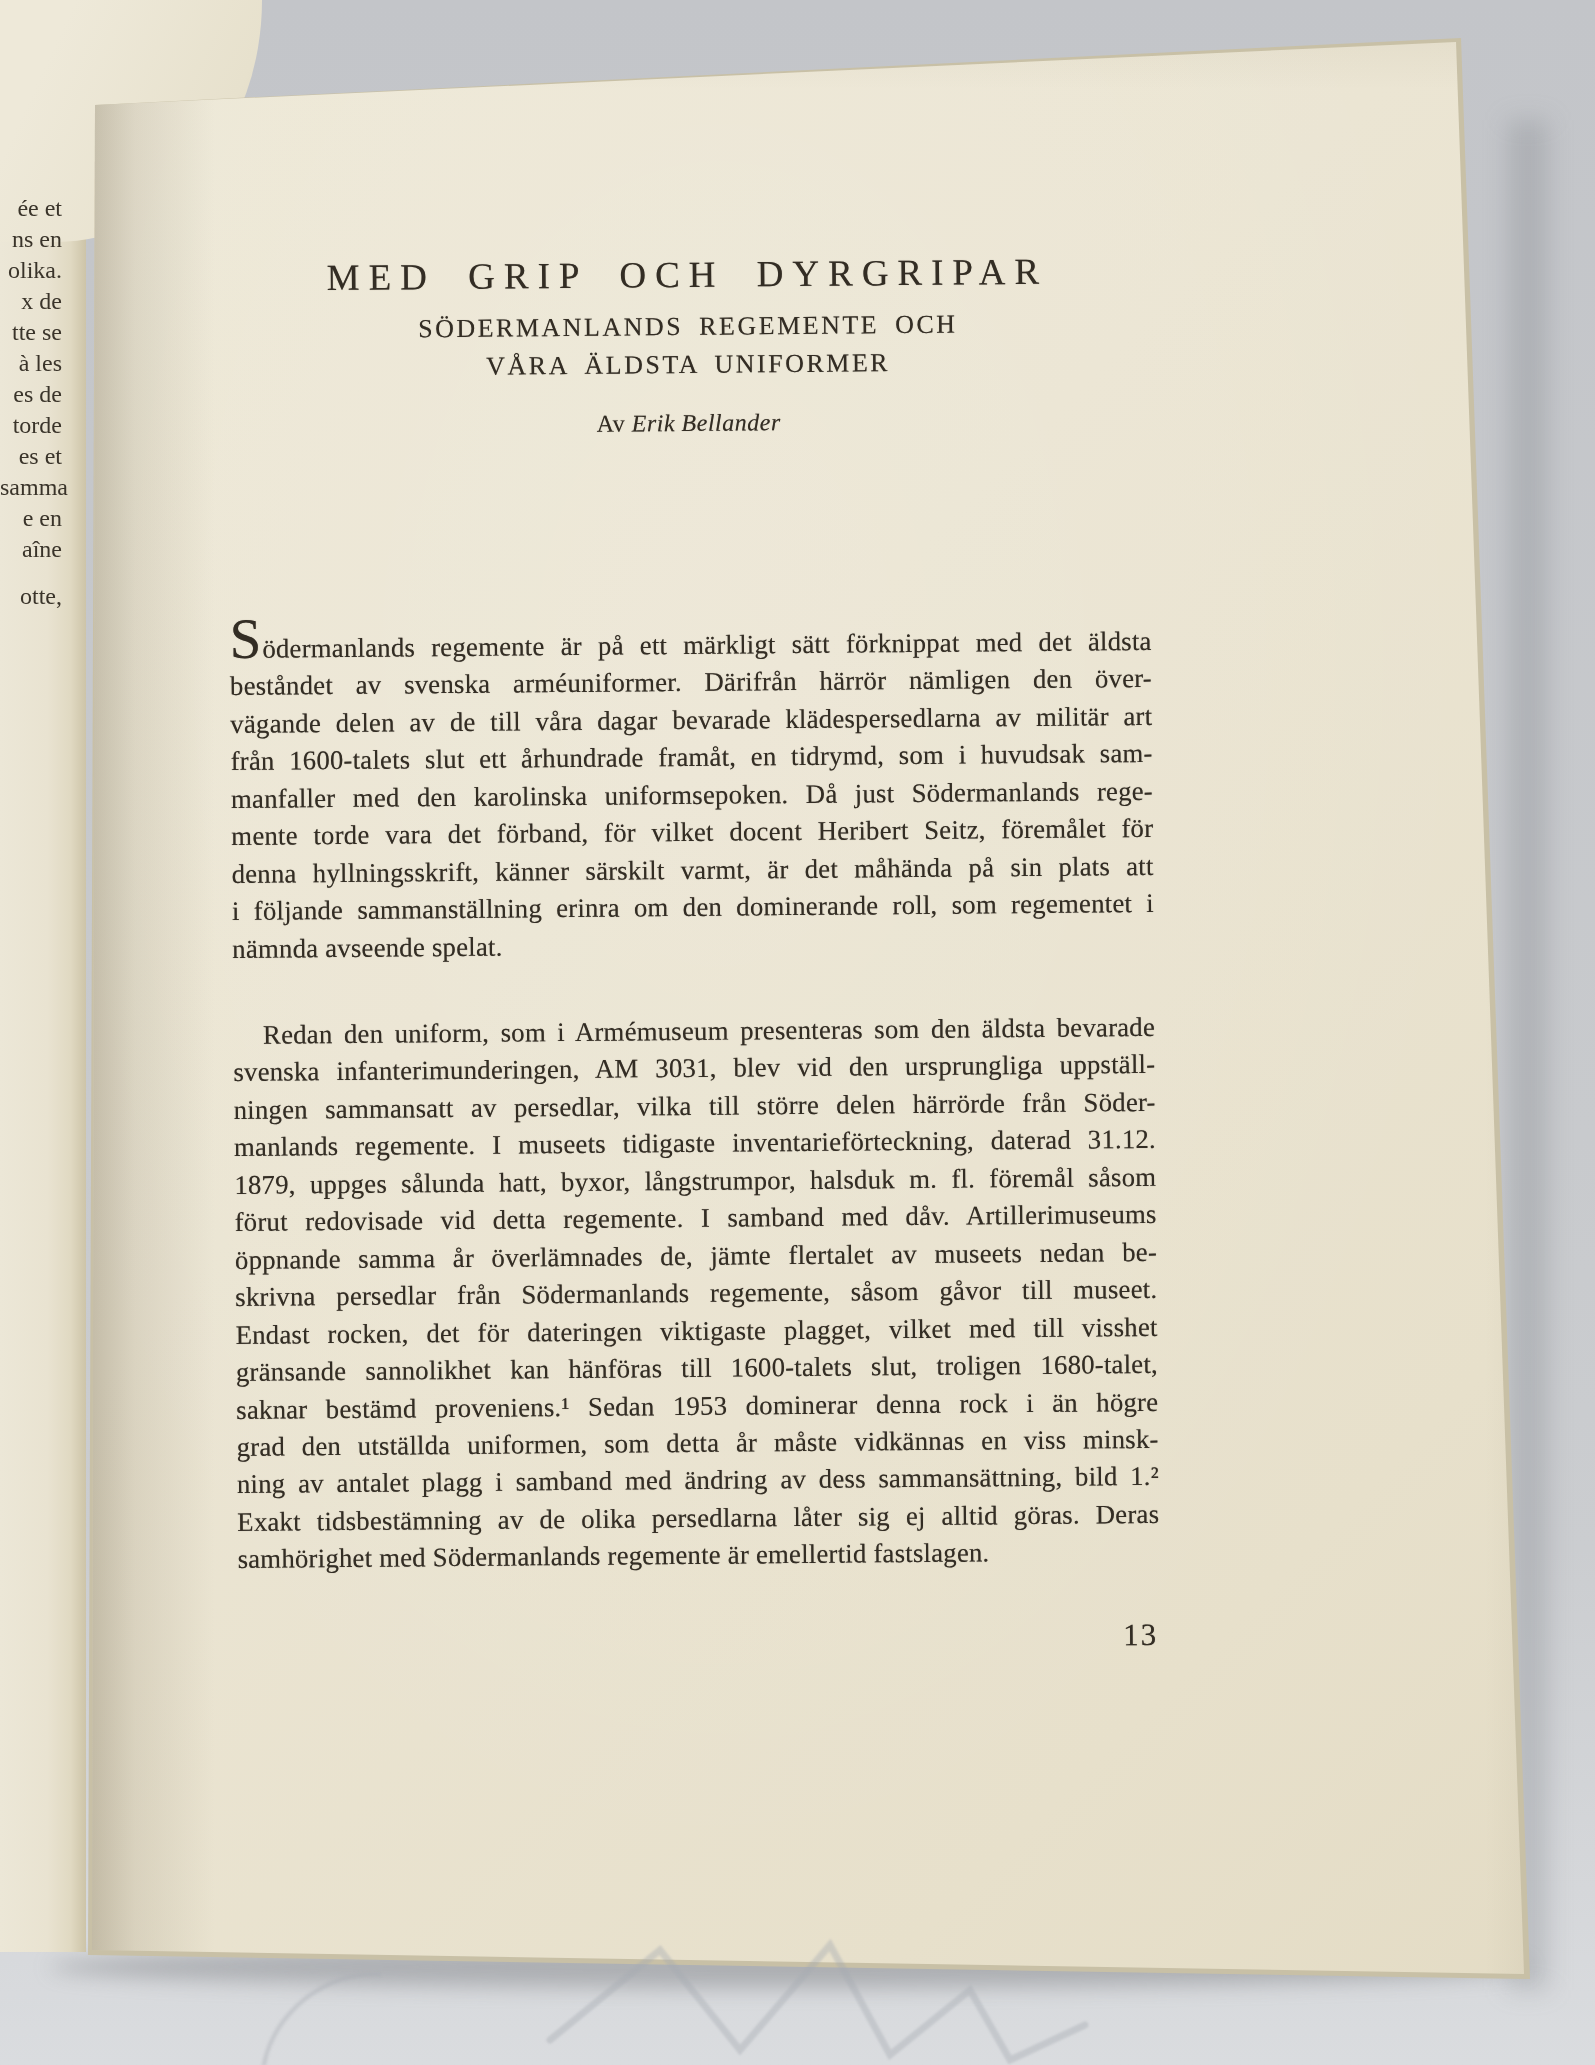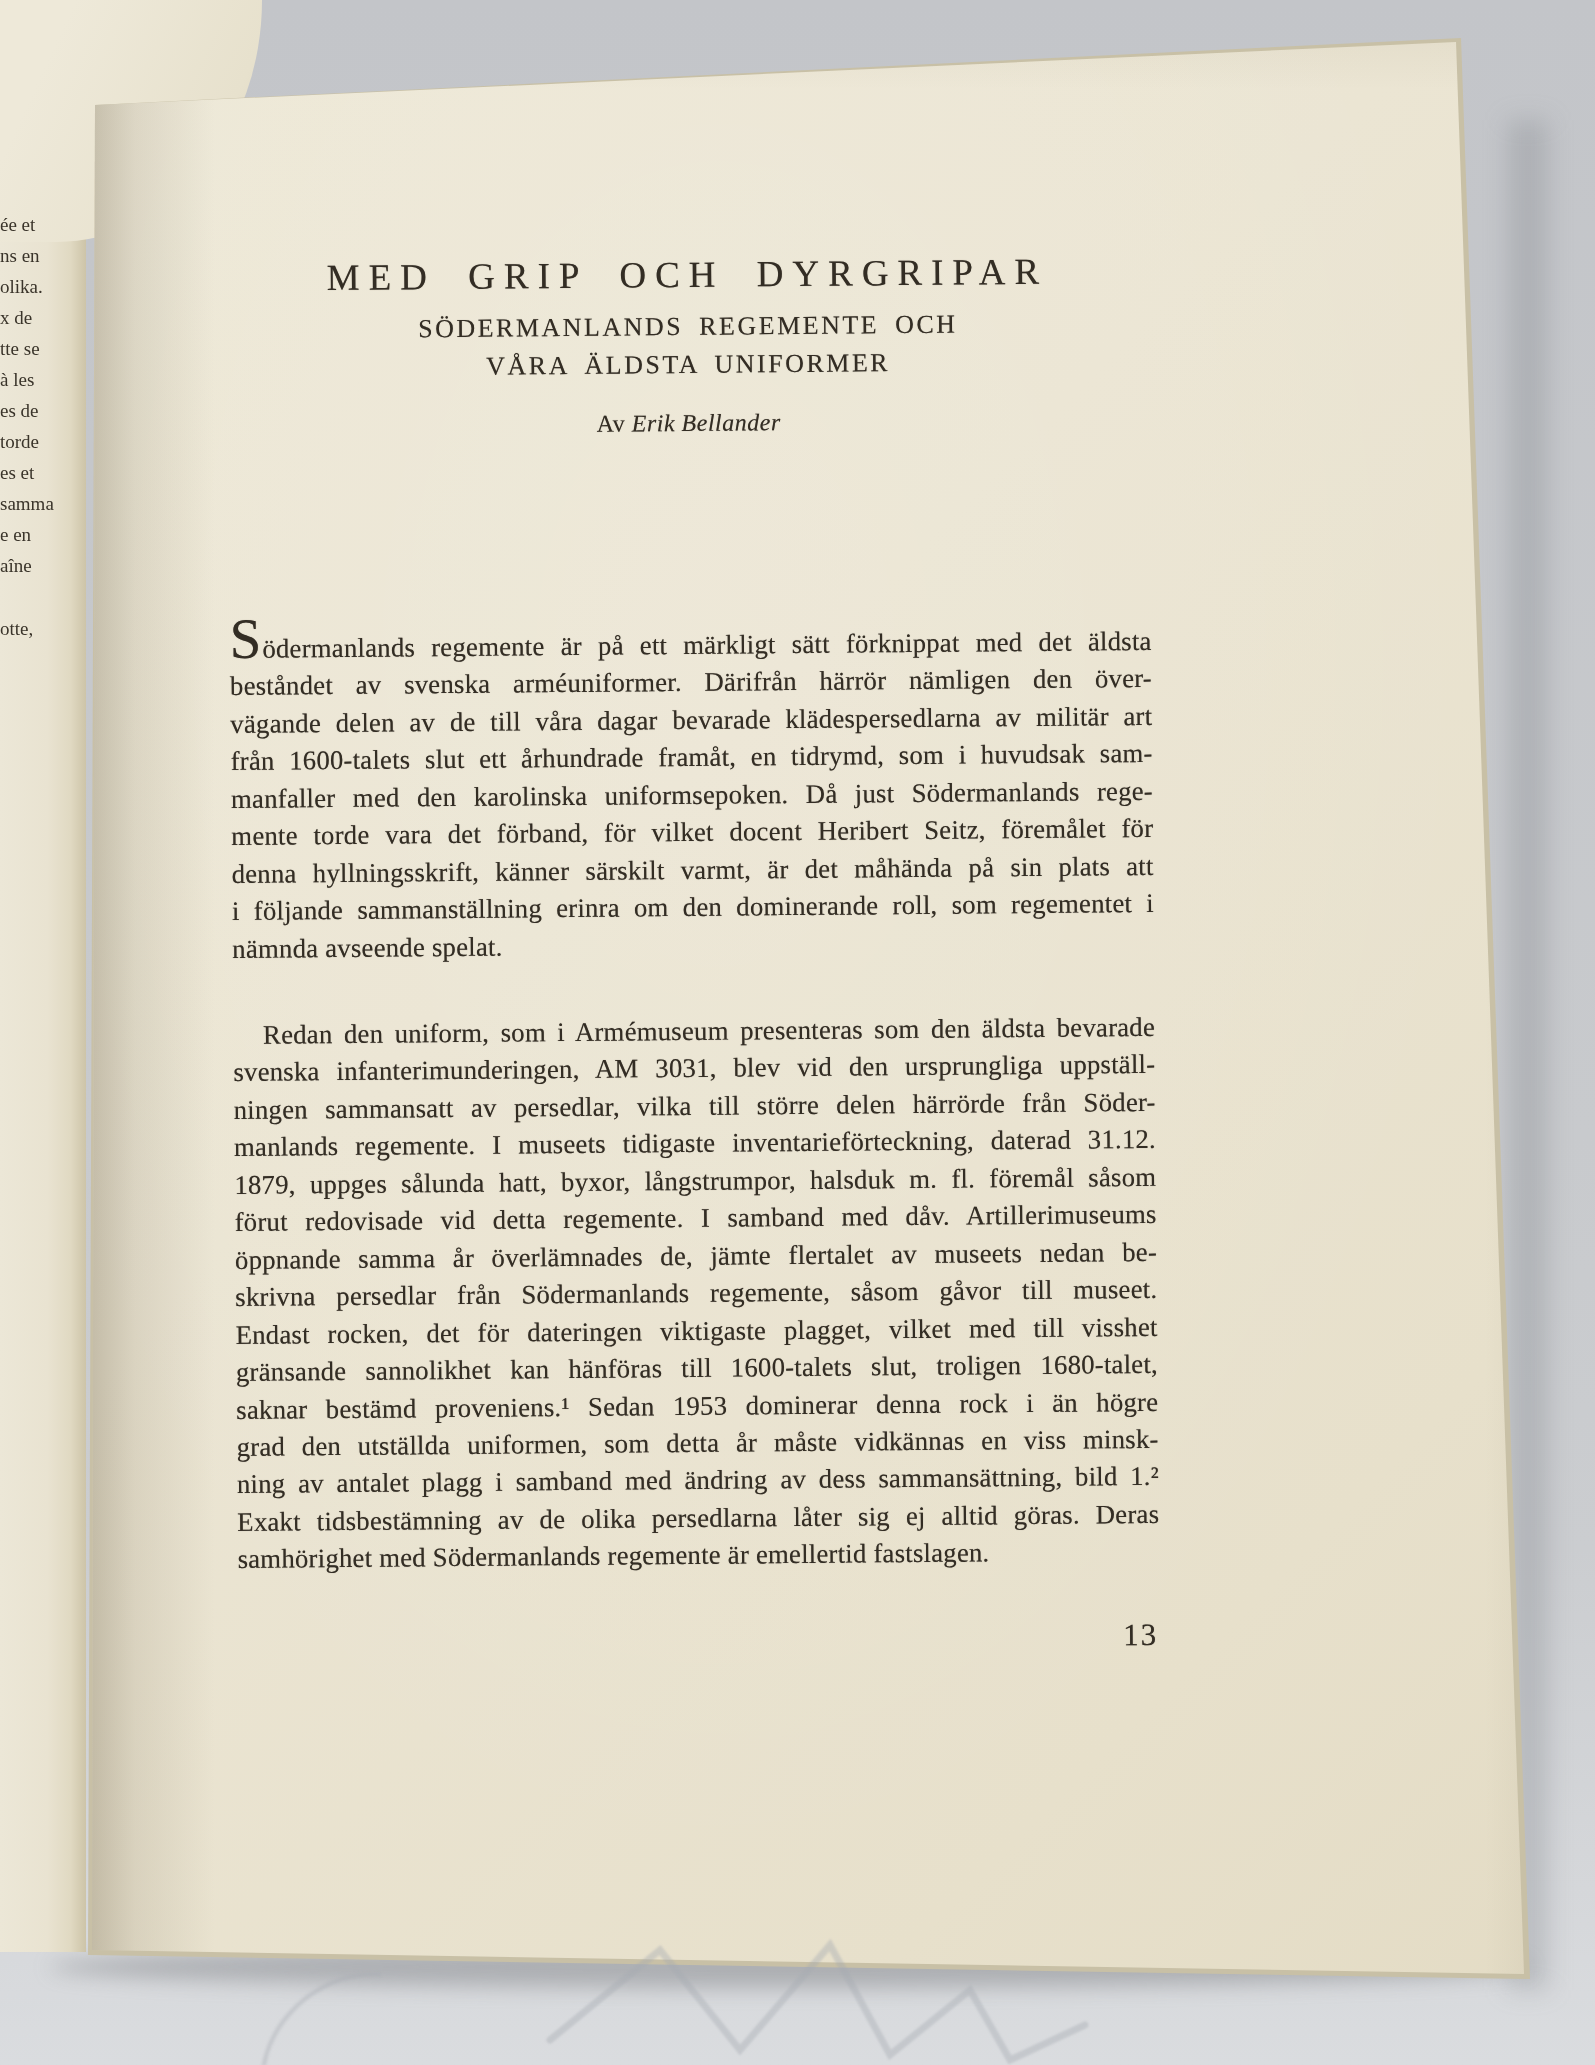--- a/index.html
+++ b/index.html
@@ -12,24 +12,24 @@
   .shadow-bottom{position:absolute;left:50px;top:1946px;width:1480px;height:42px;
     background:rgba(110,112,118,.40);filter:blur(10px);border-radius:50%;}
   .shadow-right{position:absolute;left:1508px;top:120px;width:40px;height:1870px;
     background:rgba(120,122,128,.28);filter:blur(12px);}
   
   .left-page-strip{position:absolute;left:0;top:0;width:86px;height:1952px;
     background:linear-gradient(90deg,#ece7d7 0%,#e9e3d1 55%,#e0d9c2 82%,#cdc4a8 100%);}
   .left-page-curl{position:absolute;left:0;top:0;width:262px;height:242px;
     background:linear-gradient(115deg,#eee9d9 20%,#e7e1cd 75%,#dcd4bc 100%);
     border-bottom-right-radius:205px 242px;}
-  .edge-fragments{position:absolute;left:0;top:209px;width:62px;text-align:left;
-    color:#3a342a;font-size:19px;line-height:31px;white-space:nowrap;}
+  .edge-fragments{position:absolute;left:0;top:193px;width:62px;text-align:right;
+    color:#3a342a;font-size:24px;line-height:31px;white-space:nowrap;}
   .edge-fragments .frag{display:block;}
-  .edge-fragments .frag.gap{margin-top:32px;}
+  .edge-fragments .frag.gap{margin-top:16px;}
   
   .page-rim{position:absolute;inset:0;background:#c8c0a6;
     clip-path:polygon(95px 105px,1461px 38px,1530px 1979px,88px 1955px);}
   
   .main-page{position:absolute;inset:0;
     background:linear-gradient(135deg,#eee9d8 0%,#ebe5d3 40%,#e7e0cb 78%,#e3dbc4 100%);
     clip-path:polygon(95px 105px,1456px 42px,1524px 1974px,92px 1950px);}
   .page-shading{position:absolute;inset:0;pointer-events:none;
     clip-path:polygon(95px 105px,1456px 42px,1524px 1974px,92px 1950px);
     background:

